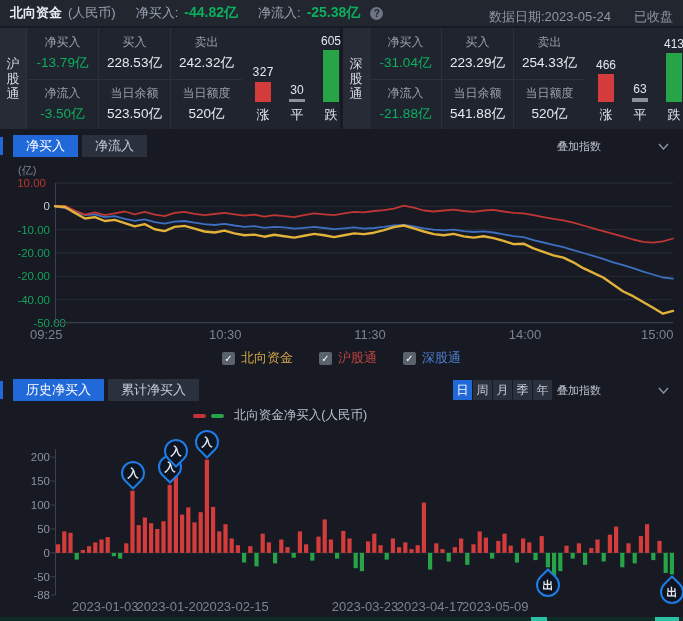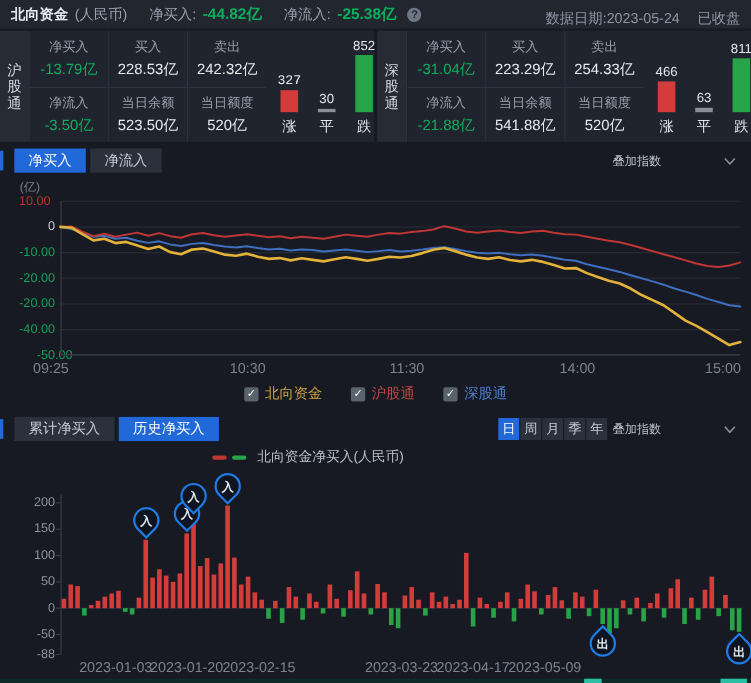--- a/index.html
+++ b/index.html
@@ -7,21 +7,21 @@
        font-family:"Liberation Sans","DejaVu Sans",sans-serif;color:#dde2e9;font-size:13px;}
   
   .hdr{position:absolute;left:0;top:0;width:683px;height:26px;background:#21262f;
        display:flex;align-items:center;padding:0 10px;box-sizing:border-box;gap:6px;}
   .hdr .title{color:#e8ecf2;font-weight:bold;}
   .hdr .cur{color:#9aa2b0;}
   .hdr .lbl{color:#9aa2b0;margin-left:14px;}
   .hdr .val{color:#0caf5e;font-weight:bold;font-size:14px;}
   .help{width:13px;height:13px;border-radius:50%;background:#6d7685;color:#1d222b;
         font-size:10px;font-weight:bold;display:flex;align-items:center;justify-content:center;margin-left:4px;}
-  .hdr .right{margin-left:auto;color:#8d95a4;display:flex;gap:16px;margin-top:8px;}
+  .hdr .right{margin-left:auto;color:#8d95a4;display:flex;gap:23px;margin-top:8px;}
   
   .panels{position:absolute;left:0;top:28px;width:683px;height:101px;display:flex;gap:3px;}
   .panel{flex:1;background:#20242e;display:flex;}
   .pstrip{width:26px;background:#262b36;display:flex;flex-direction:column;align-items:center;
           justify-content:center;color:#d6dae1;font-size:13px;line-height:15px;}
   .pgrid{width:216px;display:grid;grid-template-columns:1fr 1fr 1fr;grid-template-rows:1fr 1fr;}
   .cell{border-left:1px solid #2b3140;border-top:1px solid #2b3140;display:flex;flex-direction:column;
         align-items:center;justify-content:center;gap:3px;}
   .cell:nth-child(-n+3){border-top:none;}
   .cell .clabel{color:#98a0ad;font-size:12px;}
@@ -132,21 +132,21 @@
           </div>
           <div class="bcol" style="left: 38px; top: 0px;">
             <div style="display: flex; flex-direction: column; align-items: center; justify-content: flex-end; height: 74px;">
               <div class="cnt">30</div>
               <div class="bar" style="height: 3px; background: rgb(138, 144, 153);"></div>
             </div>
             <div class="blabel">平</div>
           </div>
           <div class="bcol" style="left: 72px; top: 0px;">
             <div style="display: flex; flex-direction: column; align-items: center; justify-content: flex-end; height: 74px;">
-              <div class="cnt">852</div>
+              <div class="cnt">605</div>
               <div class="bar" style="height: 52px; background: rgb(38, 164, 71);"></div>
             </div>
             <div class="blabel">跌</div>
           </div>
         </div>
       </div>
       <div class="panel">
         <div class="pstrip">
           <div>深</div>
           <div>股</div>
@@ -188,21 +188,21 @@
           </div>
           <div class="bcol" style="left: 38px; top: 0px;">
             <div style="display: flex; flex-direction: column; align-items: center; justify-content: flex-end; height: 74px;">
               <div class="cnt">63</div>
               <div class="bar" style="height: 4px; background: rgb(138, 144, 153);"></div>
             </div>
             <div class="blabel">平</div>
           </div>
           <div class="bcol" style="left: 72px; top: 0px;">
             <div style="display: flex; flex-direction: column; align-items: center; justify-content: flex-end; height: 74px;">
-              <div class="cnt">811</div>
+              <div class="cnt">413</div>
               <div class="bar" style="height: 49px; background: rgb(38, 164, 71);"></div>
             </div>
             <div class="blabel">跌</div>
           </div>
         </div>
       </div>
     </div>
 
   <div class="tabrow" style="top:133px;">
     <div class="accent"></div>
@@ -260,22 +260,22 @@
       </div>
       <div class="litem">
         <span class="chk">✓</span>
         <span class="lglabel" style="color: rgb(77, 127, 208);">深股通</span>
       </div>
     </div>
 
   <div class="tabrow" style="top:377px;">
     <div class="accent"></div>
     <div class="tabs" id="tabs2">
+        <div class="tab active">历史净买入</div>
         <div class="tab">累计净买入</div>
-        <div class="tab active">历史净买入</div>
       </div>
     <div class="periods" id="periods">
         <div class="pbtn active">日</div>
         <div class="pbtn">周</div>
         <div class="pbtn">月</div>
         <div class="pbtn">季</div>
         <div class="pbtn">年</div>
       </div>
     <div class="dropdown">
       <span class="dlabel">叠加指数</span>

